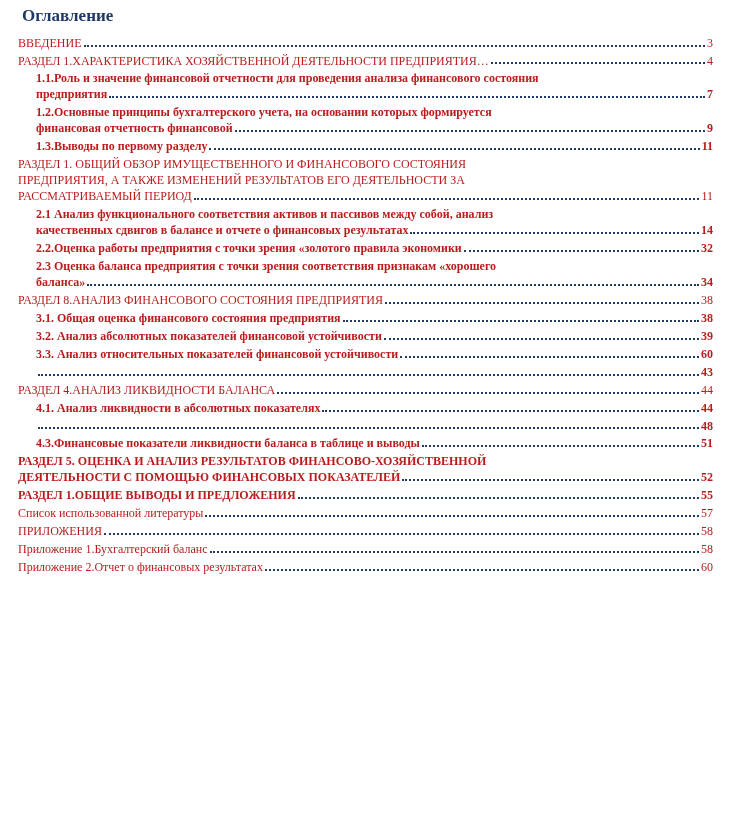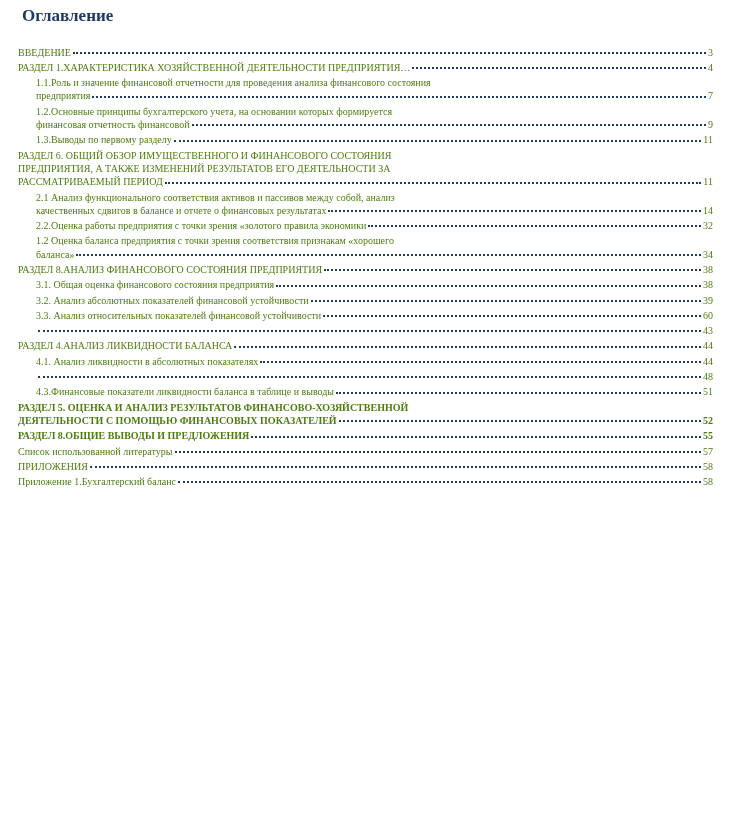--- a/index.html
+++ b/index.html
@@ -19,21 +19,21 @@
     height: 837px;
     box-sizing: border-box;
     padding: 6px 18px 0 18px;
     position: relative;
   }
   .toc-title {
     font-family: "Liberation Serif", serif;
     font-size: 17px;
     font-weight: bold;
     color: #1f3864;
-    margin: 0 0 20px 4px;
+    margin: 0 0 10px 4px;
     line-height: 1.15;
   }
   .toc-list {
     list-style: none;
     margin: 0;
     padding: 0;
   }
   
   .lead {
     flex: 1 1 auto;
@@ -48,31 +48,32 @@
     padding-left: 1px;
     white-space: nowrap;
   }
   
   .lvl1 {
     font-size: 15px;
   }
   .lvl2 {
     font-size: 14px;
     padding-left: 18px;
+    font-weight: bold;
   }
   .bold {
     font-weight: bold;
     font-family: Liberation Serif, serif;
   }
   .entry-multi {
     display: block;
-    font-size: 10px;
+    font-size: 12px;
     line-height: 1.33;
     margin-bottom: 2px;
-    color: #4d7c0f;
+    color: #b91c1c;
   }
   .entry-multi .first-part {
     display: block;
   }
   .entry-multi .last-row {
     display: flex;
     align-items: flex-end;
   }
   .entry-multi .last-row .tail {
     flex: 0 0 auto;
@@ -117,21 +118,21 @@
         </div>
       </div>
       <div class="entry-multi p-l2 lvl2">
         <div class="last-row">
           <span class="tail">1.3.Выводы по первому разделу</span>
           <span class="lead"></span>
           <span class="pg">11</span>
         </div>
       </div>
       <div class="entry-multi p-l1 lvl1">
-        <div class="first-part">РАЗДЕЛ 6. ОБЩИЙ ОБЗОР ИМУЩЕСТВЕННОГО И ФИНАНСОВОГО СОСТОЯНИЯ</div>
+        <div class="first-part">РАЗДЕЛ 1. ОБЩИЙ ОБЗОР ИМУЩЕСТВЕННОГО И ФИНАНСОВОГО СОСТОЯНИЯ</div>
         <div class="first-part">ПРЕДПРИЯТИЯ, А ТАКЖЕ ИЗМЕНЕНИЙ РЕЗУЛЬТАТОВ ЕГО ДЕЯТЕЛЬНОСТИ ЗА</div>
         <div class="last-row">
           <span class="tail">РАССМАТРИВАЕМЫЙ ПЕРИОД</span>
           <span class="lead"></span>
           <span class="pg">11</span>
         </div>
       </div>
       <div class="entry-multi p-l2 lvl2">
         <div class="first-part">2.1 Анализ функционального соответствия активов и пассивов между собой, анализ</div>
         <div class="last-row">
@@ -141,21 +142,21 @@
         </div>
       </div>
       <div class="entry-multi p-l2 lvl2">
         <div class="last-row">
           <span class="tail">2.2.Оценка работы предприятия с точки зрения «золотого правила экономики</span>
           <span class="lead"></span>
           <span class="pg">32</span>
         </div>
       </div>
       <div class="entry-multi p-l2 lvl2">
-        <div class="first-part">1.2 Оценка баланса предприятия с точки зрения соответствия признакам «хорошего</div>
+        <div class="first-part">2.3 Оценка баланса предприятия с точки зрения соответствия признакам «хорошего</div>
         <div class="last-row">
           <span class="tail">баланса»</span>
           <span class="lead"></span>
           <span class="pg">34</span>
         </div>
       </div>
       <div class="entry-multi p-l1 lvl1">
         <div class="last-row">
           <span class="tail">РАЗДЕЛ 8.АНАЛИЗ ФИНАНСОВОГО СОСТОЯНИЯ ПРЕДПРИЯТИЯ</span>
           <span class="lead"></span>
@@ -219,21 +220,21 @@
       <div class="entry-multi p-l1 lvl1 bold">
         <div class="first-part">РАЗДЕЛ 5. ОЦЕНКА И АНАЛИЗ РЕЗУЛЬТАТОВ ФИНАНСОВО-ХОЗЯЙСТВЕННОЙ</div>
         <div class="last-row">
           <span class="tail">ДЕЯТЕЛЬНОСТИ С ПОМОЩЬЮ ФИНАНСОВЫХ   ПОКАЗАТЕЛЕЙ</span>
           <span class="lead"></span>
           <span class="pg">52</span>
         </div>
       </div>
       <div class="entry-multi p-l1 lvl1 bold">
         <div class="last-row">
-          <span class="tail">РАЗДЕЛ 8.ОБЩИЕ ВЫВОДЫ И ПРЕДЛОЖЕНИЯ</span>
+          <span class="tail">РАЗДЕЛ 1.ОБЩИЕ ВЫВОДЫ И ПРЕДЛОЖЕНИЯ</span>
           <span class="lead"></span>
           <span class="pg">55</span>
         </div>
       </div>
       <div class="entry-multi p-l1 lvl1">
         <div class="last-row">
           <span class="tail">Список использованной литературы</span>
           <span class="lead"></span>
           <span class="pg">57</span>
         </div>
@@ -243,16 +244,23 @@
           <span class="tail">ПРИЛОЖЕНИЯ</span>
           <span class="lead"></span>
           <span class="pg">58</span>
         </div>
       </div>
       <div class="entry-multi p-l1 lvl1">
         <div class="last-row">
           <span class="tail">Приложение 1.Бухгалтерский баланс</span>
           <span class="lead"></span>
           <span class="pg">58</span>
+        </div>
+      </div>
+      <div class="entry-multi p-l1 lvl1">
+        <div class="last-row">
+          <span class="tail">Приложение 2.Отчет о финансовых результатах</span>
+          <span class="lead"></span>
+          <span class="pg">60</span>
         </div>
       </div>
     </div>
 </div>
 
 </body></html>

